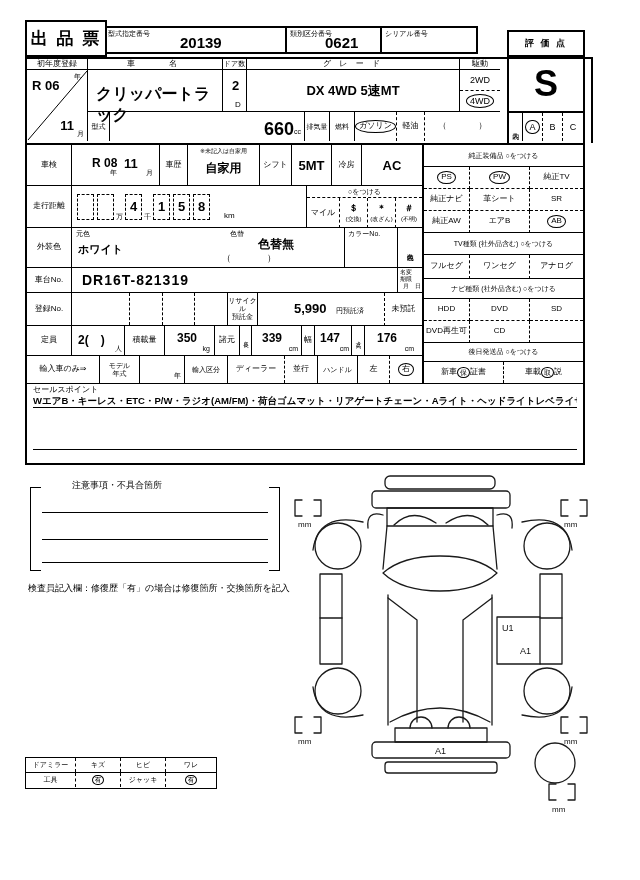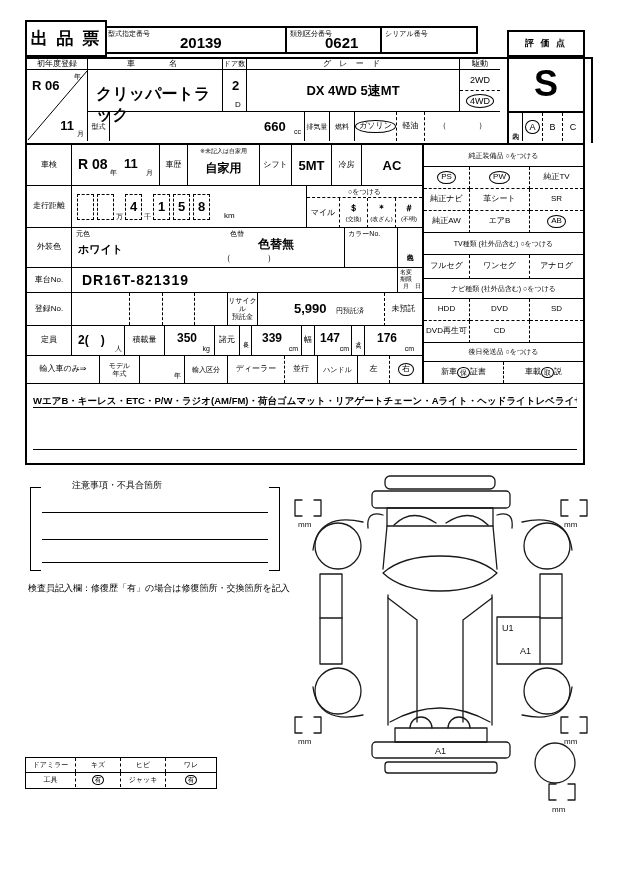--- a/index.html
+++ b/index.html
@@ -78,36 +78,36 @@
     </div>
     <div class="a ctr rs bs lb8" style="left:220px;top:0;width:213px;height:11px;letter-spacing:3px">グ レ ー ド</div>
     <div class="a ctr rs bs v" style="left:220px;top:11px;width:213px;height:42px;font-size:13px">DX 4WD 5速MT</div>
     <div class="a ctr bs lb8" style="left:433px;top:0;width:40px;height:11px">駆動</div>
     <div class="a ctr bd" style="left:433px;top:11px;width:40px;height:21px;font-size:9px">2WD</div>
     <div class="a ctr bs" style="left:433px;top:32px;width:40px;height:21px;font-size:9px">
         <span class="circ">4WD</span>
       </div>
     <div class="a ctr rs lb" style="left:278px;top:53px;width:25px;height:29px">排気量</div>
     <div class="a rs" style="left:225px;top:53px;width:53px;height:29px">
-      <span class="a v" style="left:12px;top:7px;font-size:13px">660</span>
+      <span class="a v" style="left:12px;top:7px;font-size:18px">660</span>
       <span class="a lb" style="right:3px;bottom:5px">cc</span>
     </div>
     <div class="a ctr rs lb" style="left:303px;top:53px;width:25px;height:29px">燃料</div>
     <div class="a ctr rd" style="left:328px;top:53px;width:42px;height:29px;font-size:8px">
         <span class="circ">ガソリン</span>
       </div>
     <div class="a ctr rd lb8" style="left:370px;top:53px;width:28px;height:29px">軽油</div>
     <div class="a ctr lb8" style="left:398px;top:53px;width:75px;height:29px">（　　　　）</div>
   </div>
 
   <div class="a b2" style="left:25px;top:143px;width:560px;height:322px">
 
     <div class="a ctr rs bs lb8" style="left:0;top:0;width:45px;height:41px">車検</div>
     <div class="a rs bs" style="left:45px;top:0;width:88px;height:41px">
-      <span class="a v" style="left:6px;top:11px;font-size:14px">R 08</span>
+      <span class="a v" style="left:20px;top:11px;font-size:12px">R 08</span>
       <span class="a lb" style="left:38px;top:24px">年</span>
       <span class="a v" style="left:52px;top:11px;font-size:13px">11</span>
       <span class="a lb" style="left:74px;top:24px">月</span>
     </div>
     <div class="a ctr rs bs lb8" style="left:133px;top:0;width:28px;height:41px">車歴</div>
     <div class="a rs bs" style="left:161px;top:0;width:72px;height:41px">
       <div class="ctr" style="font-size:6px;margin-top:2px">※未記入は自家用</div>
       <div class="ctr v" style="font-size:12px;margin-top:4px">自家用</div>
     </div>
     <div class="a ctr rs bs lb8" style="left:233px;top:0;width:32px;height:41px">シフト</div>
@@ -271,20 +271,21 @@
         <span class="circ" style="font-size:7px;padding:0 2px">保</span>
         <span>証書</span>
     </div>
     <div class="a ctr lb8" style="left:477px;top:217px;width:79px;height:21px">
       <span>車載</span>
         <span class="circ" style="font-size:7px;padding:0 2px">取</span>
         <span>説</span>
     </div>
 
     <div class="a" style="left:0;top:238px;width:556px;height:80px;border-top:1.5px solid #000">
+      <div class="lb8" style="padding:2px 0 0 6px">セールスポイント</div>
       <div class="a uline v" style="left:6px;top:11px;width:544px;height:13px;font-size:9.5px;white-space:nowrap;overflow:hidden">WエアB・キーレス・ETC・P/W・ラジオ(AM/FM)・荷台ゴムマット・リアゲートチェーン・Aライト・ヘッドライトレベライザー・横滑</div>
       <div class="a uline" style="left:6px;top:50px;width:544px;height:16px"></div>
     </div>
   </div>
 
   <span class="a" style="left:72px;top:479px;font-size:9px">注意事項・不具合箇所</span>
   <div class="a" style="left:30px;top:487px;width:11px;height:84px;border-left:1.5px solid #000;border-top:1.5px solid #000;border-bottom:1.5px solid #000"></div>
   <div class="a" style="left:269px;top:487px;width:11px;height:84px;border-right:1.5px solid #000;border-top:1.5px solid #000;border-bottom:1.5px solid #000"></div>
   <div class="a uline" style="left:42px;top:500px;width:226px;height:13px"></div>
   <div class="a uline" style="left:42px;top:527px;width:226px;height:13px"></div>

